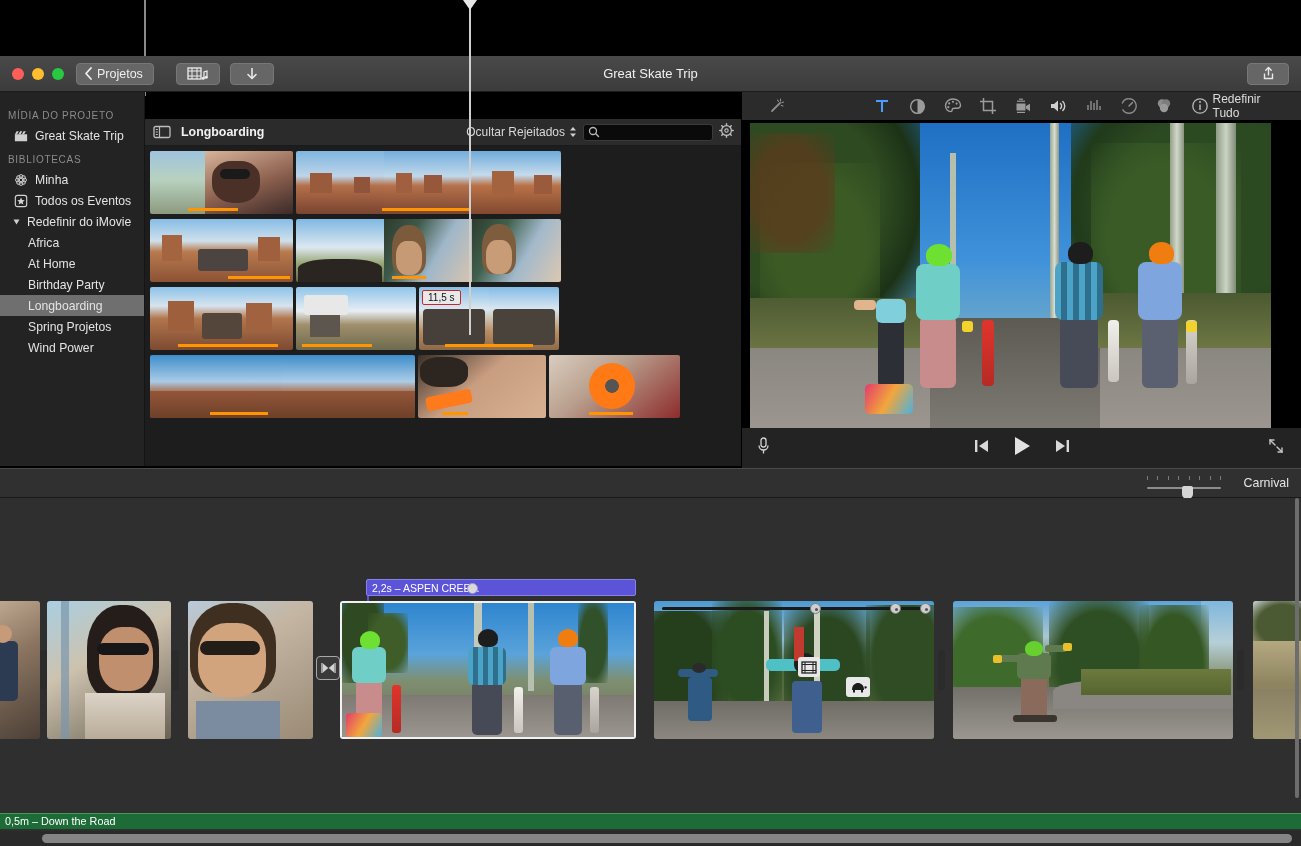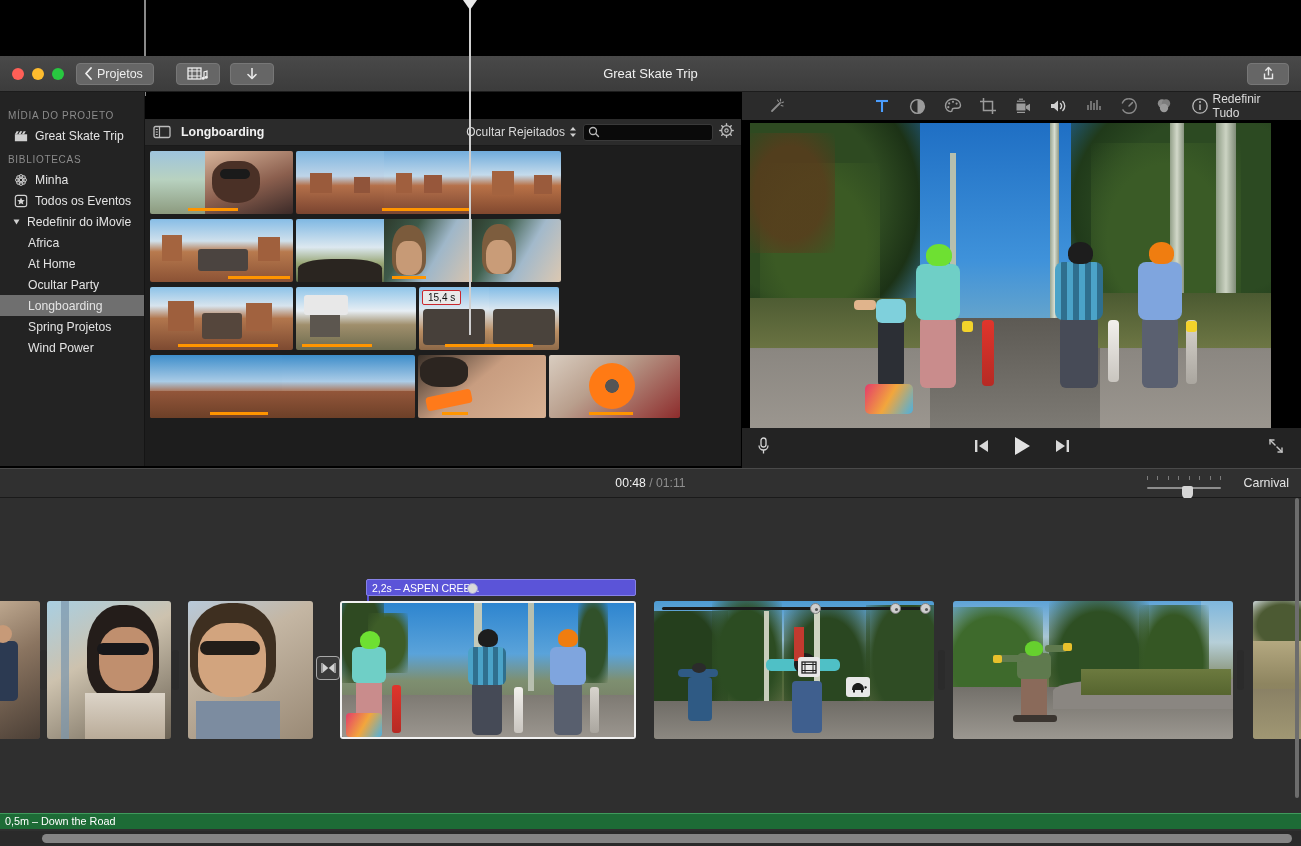--- a/index.html
+++ b/index.html
@@ -334,21 +334,21 @@
       <span>Redefinir do iMovie</span>
     </div>
 
     <div class="sb-item indent">
       <span>Africa</span>
     </div>
     <div class="sb-item indent">
       <span>At Home</span>
     </div>
     <div class="sb-item indent">
-      <span>Ocultar Party</span>
+      <span>Birthday Party</span>
     </div>
     <div class="sb-item indent sel">
       <span>Longboarding</span>
     </div>
     <div class="sb-item indent">
       <span>Spring Projetos</span>
     </div>
     <div class="sb-item indent">
       <span>Wind Power</span>
     </div>
@@ -457,21 +457,21 @@
         <div class="seg" style="left:0;width:120px;background:linear-gradient(#8fc5e9 0%,#e7eef4 38%,#a08f6c 60%,#6d6b4e 100%);"></div>
         <div style="position:absolute;left:8px;top:8px;width:44px;height:20px;background:#e8e8e8;border-radius:3px;"></div>
         <div style="position:absolute;left:14px;top:28px;width:30px;height:22px;background:#5c564f;"></div>
         <div class="used-bar" style="left:6px;width:70px;"></div>
       </div>
       <div class="thumb" style="width:140px;height:63px;">
         <div class="seg" style="left:0;width:70px;background:linear-gradient(#86bfe7 0%,#dde8f1 35%,#b98d62 70%,#8c6847 100%);"></div>
         <div class="seg" style="left:70px;width:70px;background:linear-gradient(#82bce6 0%,#d9e6f0 35%,#bb8f64 70%,#8e6a49 100%);"></div>
         <div style="position:absolute;left:4px;top:22px;width:62px;height:36px;background:#47403a;border-radius:4px;"></div>
         <div style="position:absolute;left:74px;top:22px;width:62px;height:36px;background:#4a433c;border-radius:4px;"></div>
-        <div class="dur-badge">15,4 s</div>
+        <div class="dur-badge">11,5 s</div>
         <div class="used-bar" style="left:26px;width:88px;"></div>
       </div>
     </div>
 
     <div class="mrow" style="left:5px; top:209px;">
       <div class="thumb" style="width:265px;height:63px;">
         <div class="seg" style="left:0;width:132px;background:linear-gradient(#3e8ecb 0%,#a9cbe6 42%,#aa6a48 60%,#7c4a32 100%);"></div>
         <div class="seg" style="left:132px;width:133px;background:linear-gradient(#3d8dca 0%,#abcce7 42%,#ac6c49 60%,#7e4c33 100%);"></div>
         <div style="position:absolute;left:0;top:36px;width:265px;height:27px;background:linear-gradient(#93563a,#6d4028);"></div>
         <div class="used-bar" style="left:60px;width:58px;"></div>
@@ -671,25 +671,20 @@
       <svg width="18" height="18" viewBox="0 0 18 18">
         <path d="M7 3 L3 3 L3 7" stroke="#c4c4c4" stroke-width="1.4" fill="none" stroke-linecap="round"></path>
         <line x1="3" y1="3" x2="8" y2="8" stroke="#c4c4c4" stroke-width="1.4" stroke-linecap="round"></line>
         <path d="M11 15 L15 15 L15 11" stroke="#c4c4c4" stroke-width="1.4" fill="none" stroke-linecap="round"></path>
         <line x1="15" y1="15" x2="10" y2="10" stroke="#c4c4c4" stroke-width="1.4" stroke-linecap="round"></line>
       </svg>
     </div>
   </div>
 
   <div class="tl-bar">
-    <div class="tl-time">
-      <span class="cur">00:48</span>
-      <span class="sep">/</span>
-      <span class="tot">01:11</span>
-    </div>
     <div class="zoom-slider">
       <div class="zs-ticks">
         <i></i>
           <i></i>
           <i></i>
           <i></i>
           <i></i>
           <i></i>
           <i></i>
           <i></i>

